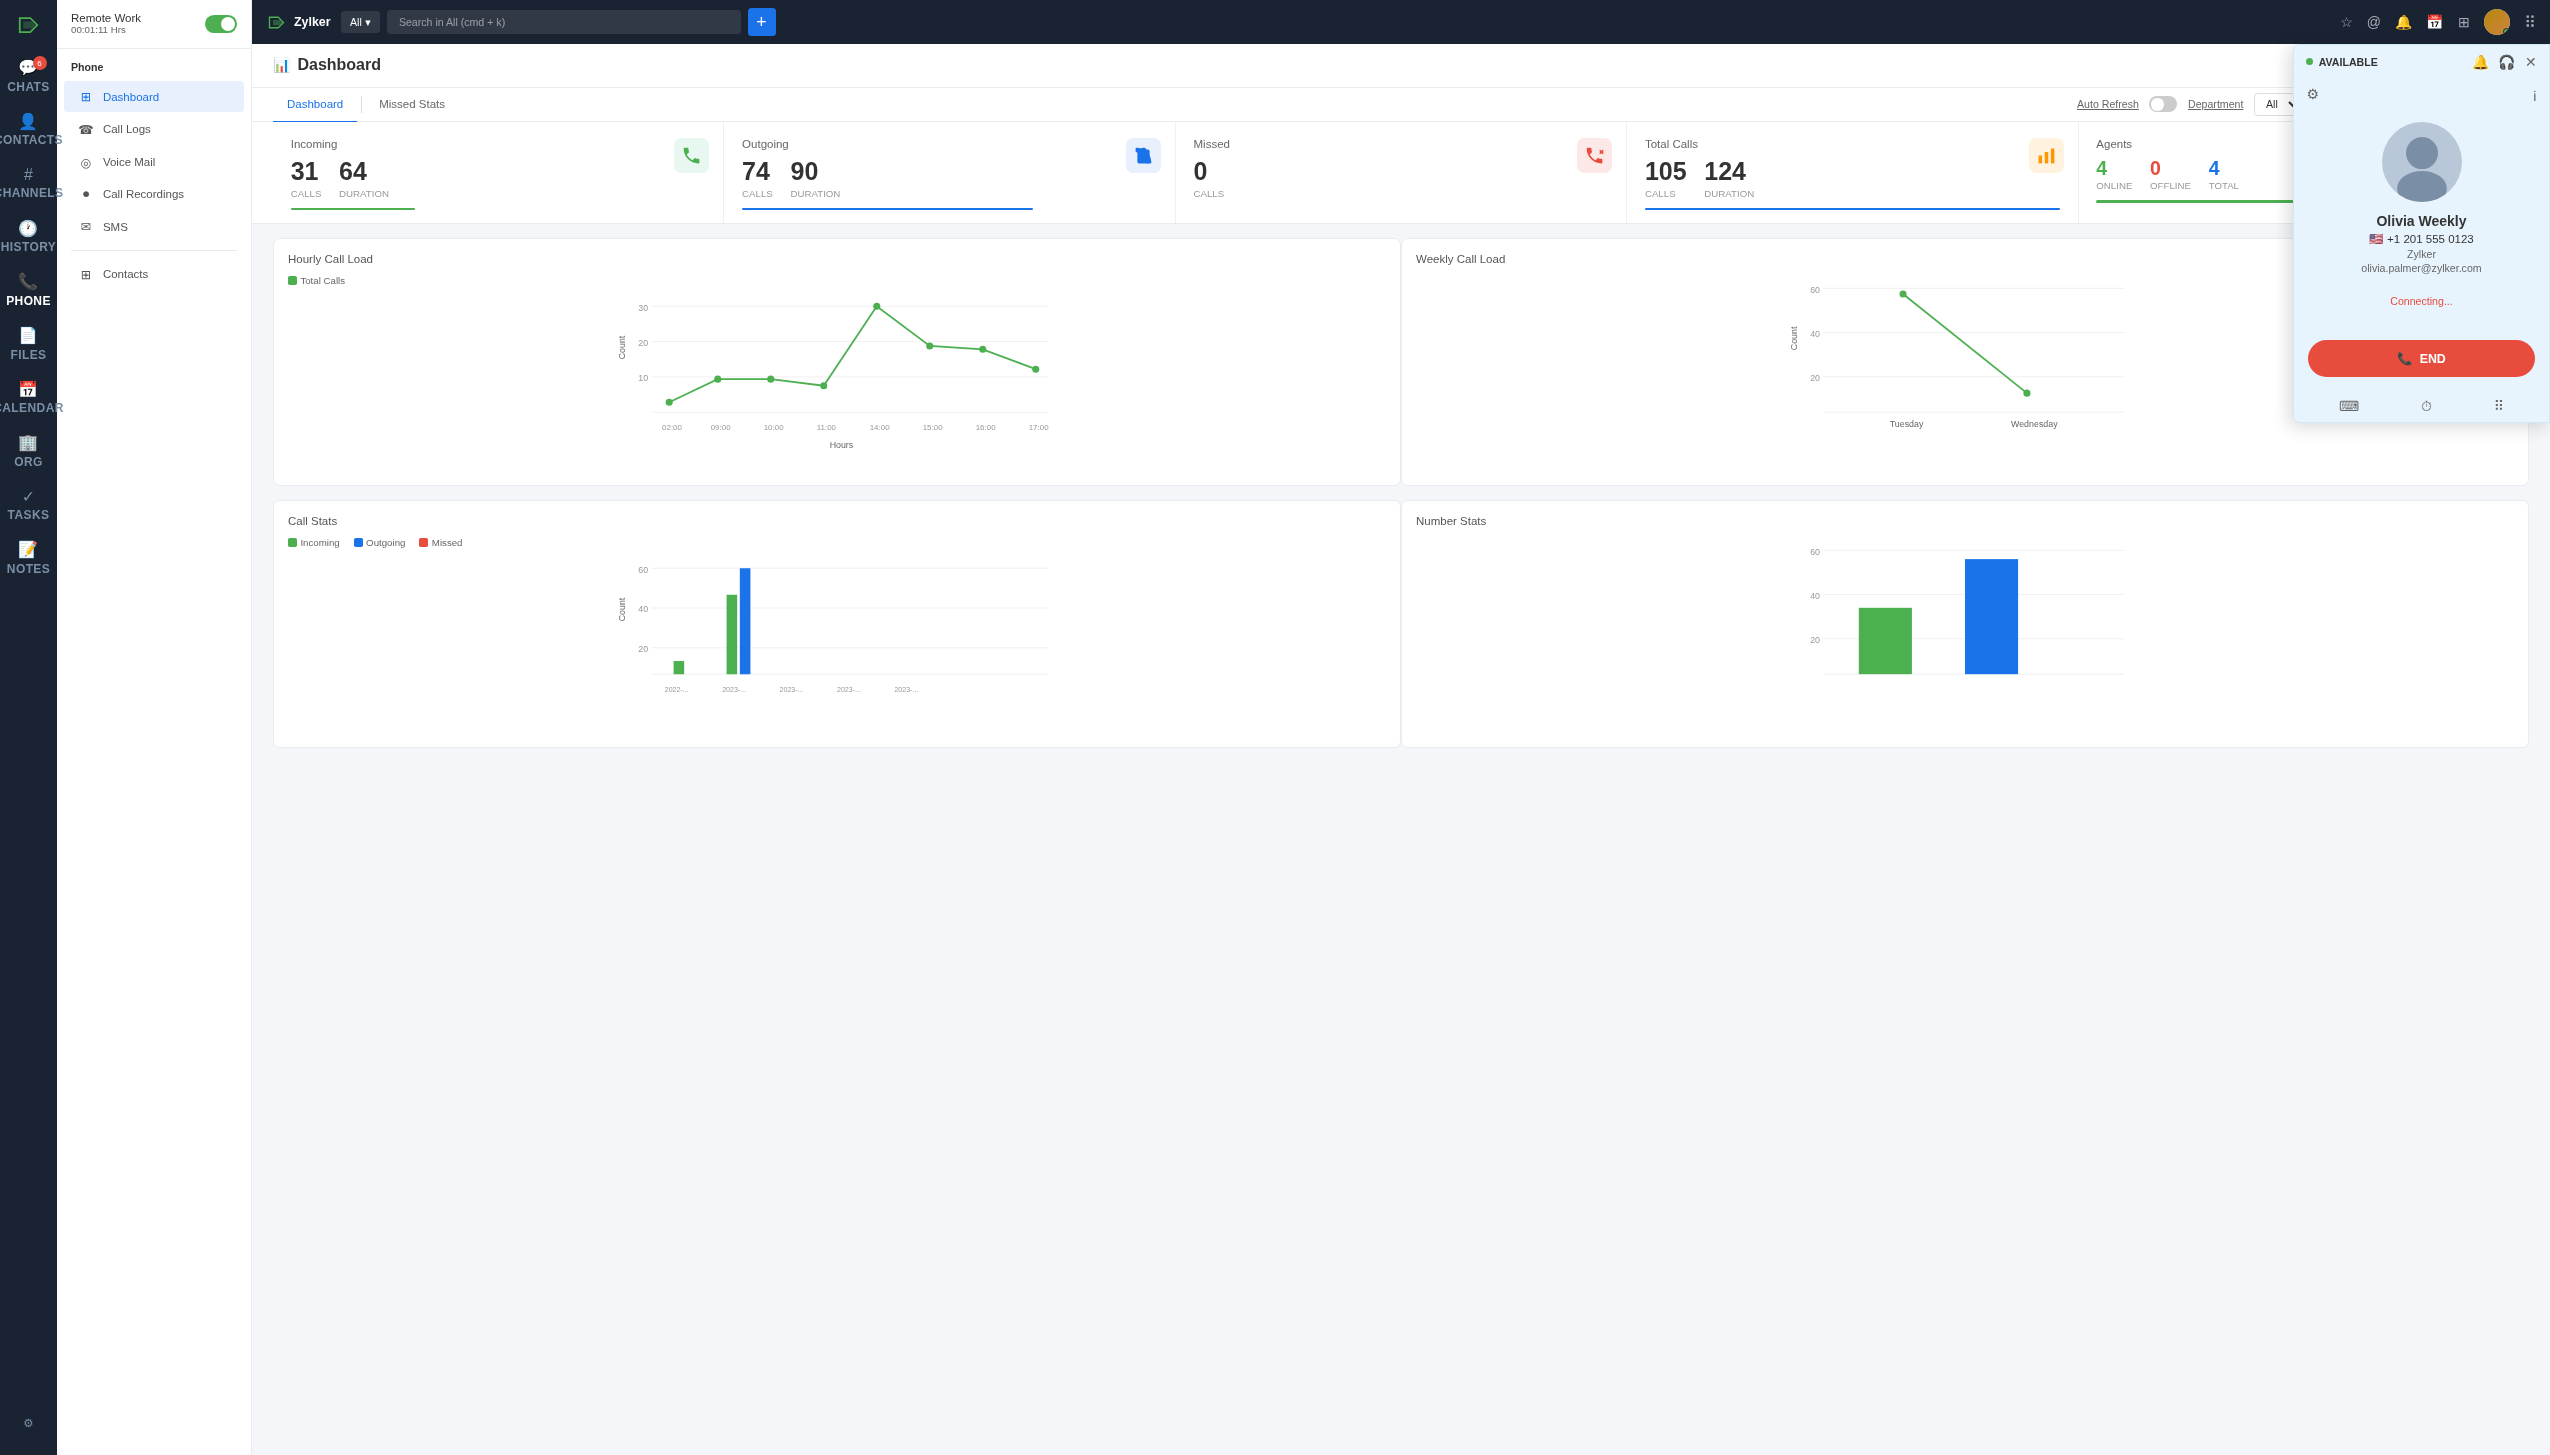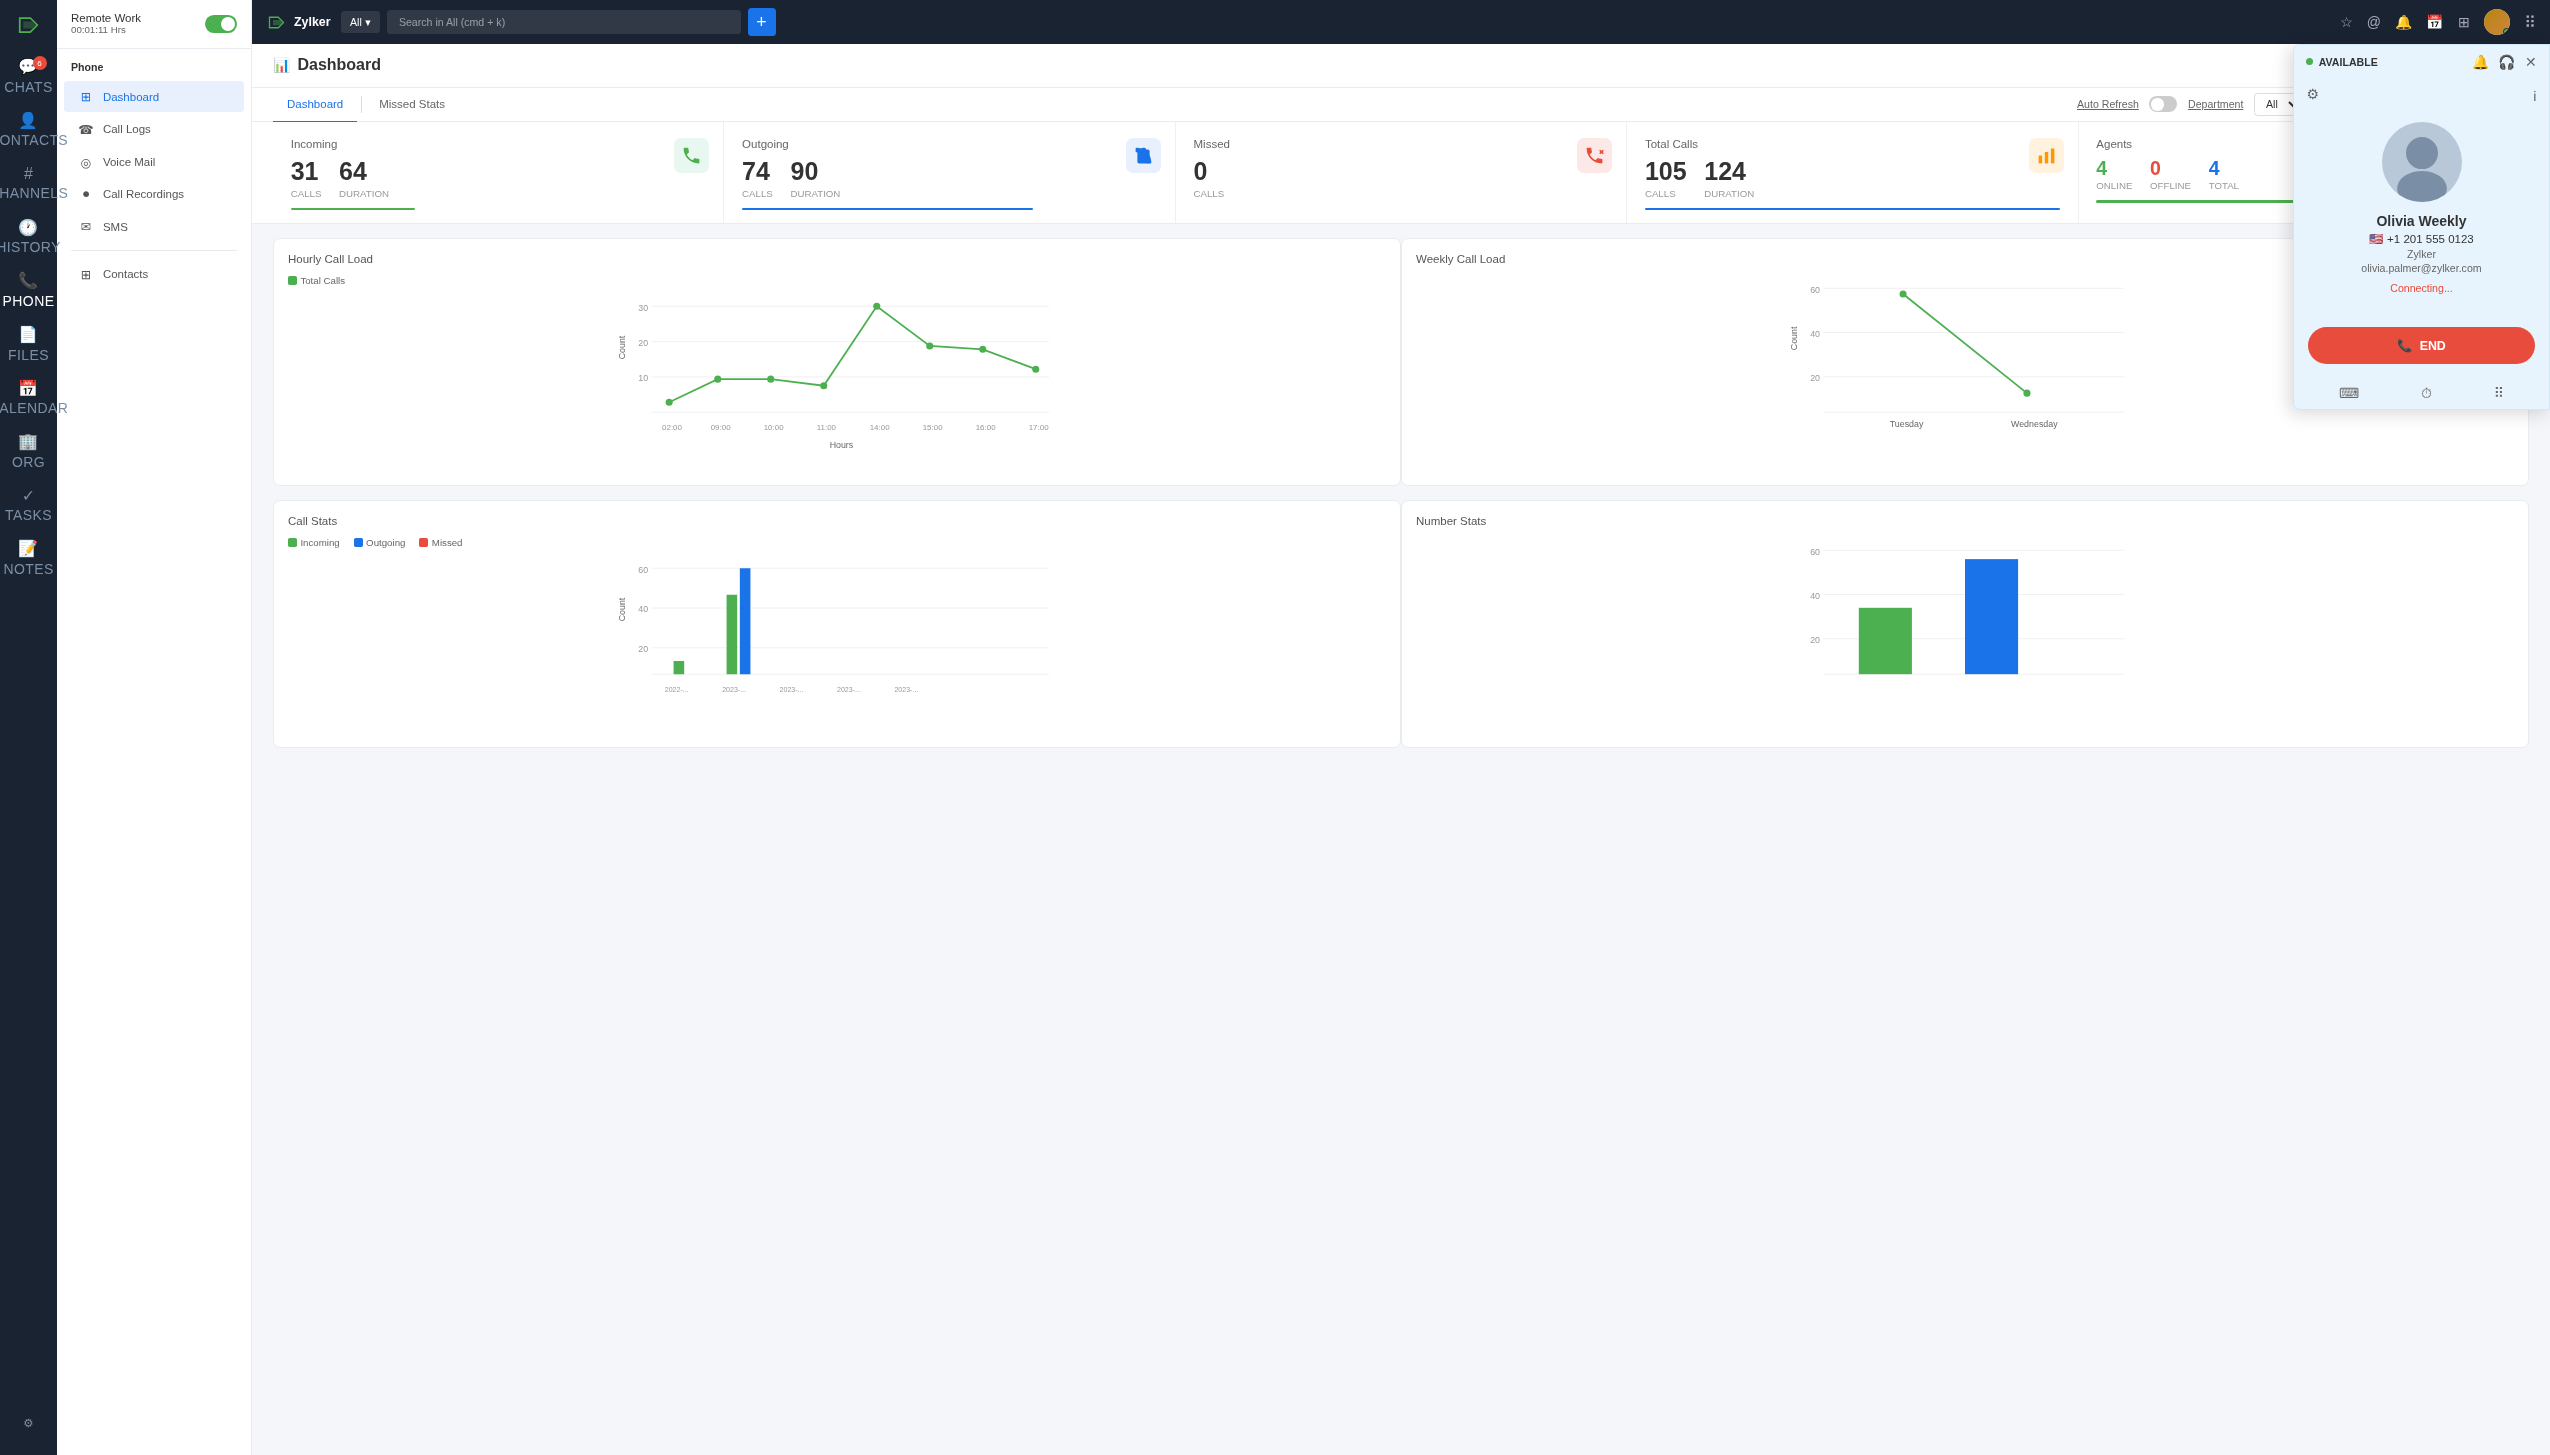--- a/index.html
+++ b/index.html
@@ -19,21 +19,21 @@
     .icon-bar .app-logo {
       width: 35px; height: 35px; display: flex; align-items: center; justify-content: center;
       margin-bottom: 7px; position: relative;
     }
     .icon-bar .nav-icon {
       width: 50px; height: 50px; display: flex; flex-direction: column; align-items: center; justify-content: center;
       color: #7a8fa6; cursor: pointer; border-radius: 5.3px; margin: 1.8px 0; gap: 2.7px;
     }
     .icon-bar .nav-icon.active { color: #fff; }
     .icon-bar .nav-icon .icon-symbol { font-size: 16px; }
-    .icon-bar .nav-icon .icon-label { font-size: 14px; text-transform: uppercase; letter-spacing: 0.4px; }
+    .icon-bar .nav-icon .icon-label { font-size: 12px; text-transform: uppercase; letter-spacing: 0.4px; font-weight: bold; }
     .icon-bar .nav-icon .badge {
       position: absolute; top: 5.3px; right: 7px; background: #e74c3c; color: #fff;
       border-radius: 50%; width: 14px; height: 14px; font-size: 8px; display: flex; align-items: center; justify-content: center;
     }
     .icon-bar .spacer { flex: 1; }
     .icon-bar .settings-icon { width: 50px; height: 50px; display: flex; align-items: center; justify-content: center; color: #7a8fa6; cursor: pointer; }
 
     
     .sidebar {
       width: 195px;
@@ -219,21 +219,21 @@
     .call-popup-controls { display: flex; align-items: center; gap: 8.9px; }
     .popup-ctrl { color: #666; cursor: pointer; font-size: 14px; }
     .call-popup-body { padding: 14px; display: flex; flex-direction: column; align-items: center; text-align: center; }
     .caller-avatar {
       width: 80px; height: 80px; border-radius: 50%; background: #b8c8d8;
       display: flex; align-items: center; justify-content: center; margin-bottom: 10.6px; overflow: hidden;
     }
     .caller-name { font-size: 14px; font-weight: 600; color: #333; margin-bottom: 3.5px; }
     .caller-phone { font-size: 11.5px; color: #333; margin-bottom: 1.8px; display: flex; align-items: center; gap: 3.5px; }
     .caller-company { font-size: 10.6px; color: #666; margin-bottom: 1.8px; }
-    .caller-email { font-size: 10.6px; color: #666; margin-bottom: 8px; }
+    .caller-email { font-size: 10.6px; color: #666; margin-bottom: 21px; }
     .call-status { font-size: 10.6px; color: #e74c3c; margin-bottom: 10.6px; }
     .call-popup-footer { padding: 8.9px 14px 12.4px; }
     .end-btn {
       width: 100%; padding: 10.6px; background: #e74c3c; color: #fff; border: none; border-radius: 21px;
       font-size: 12.4px; font-weight: 600; cursor: pointer; display: flex; align-items: center; justify-content: center; gap: 7px;
     }
     .popup-bottom-icons {
       display: flex; justify-content: space-around; padding: 8.9px 14px 7px;
     }
     .popup-bottom-icon { color: #666; cursor: pointer; font-size: 14px; }

